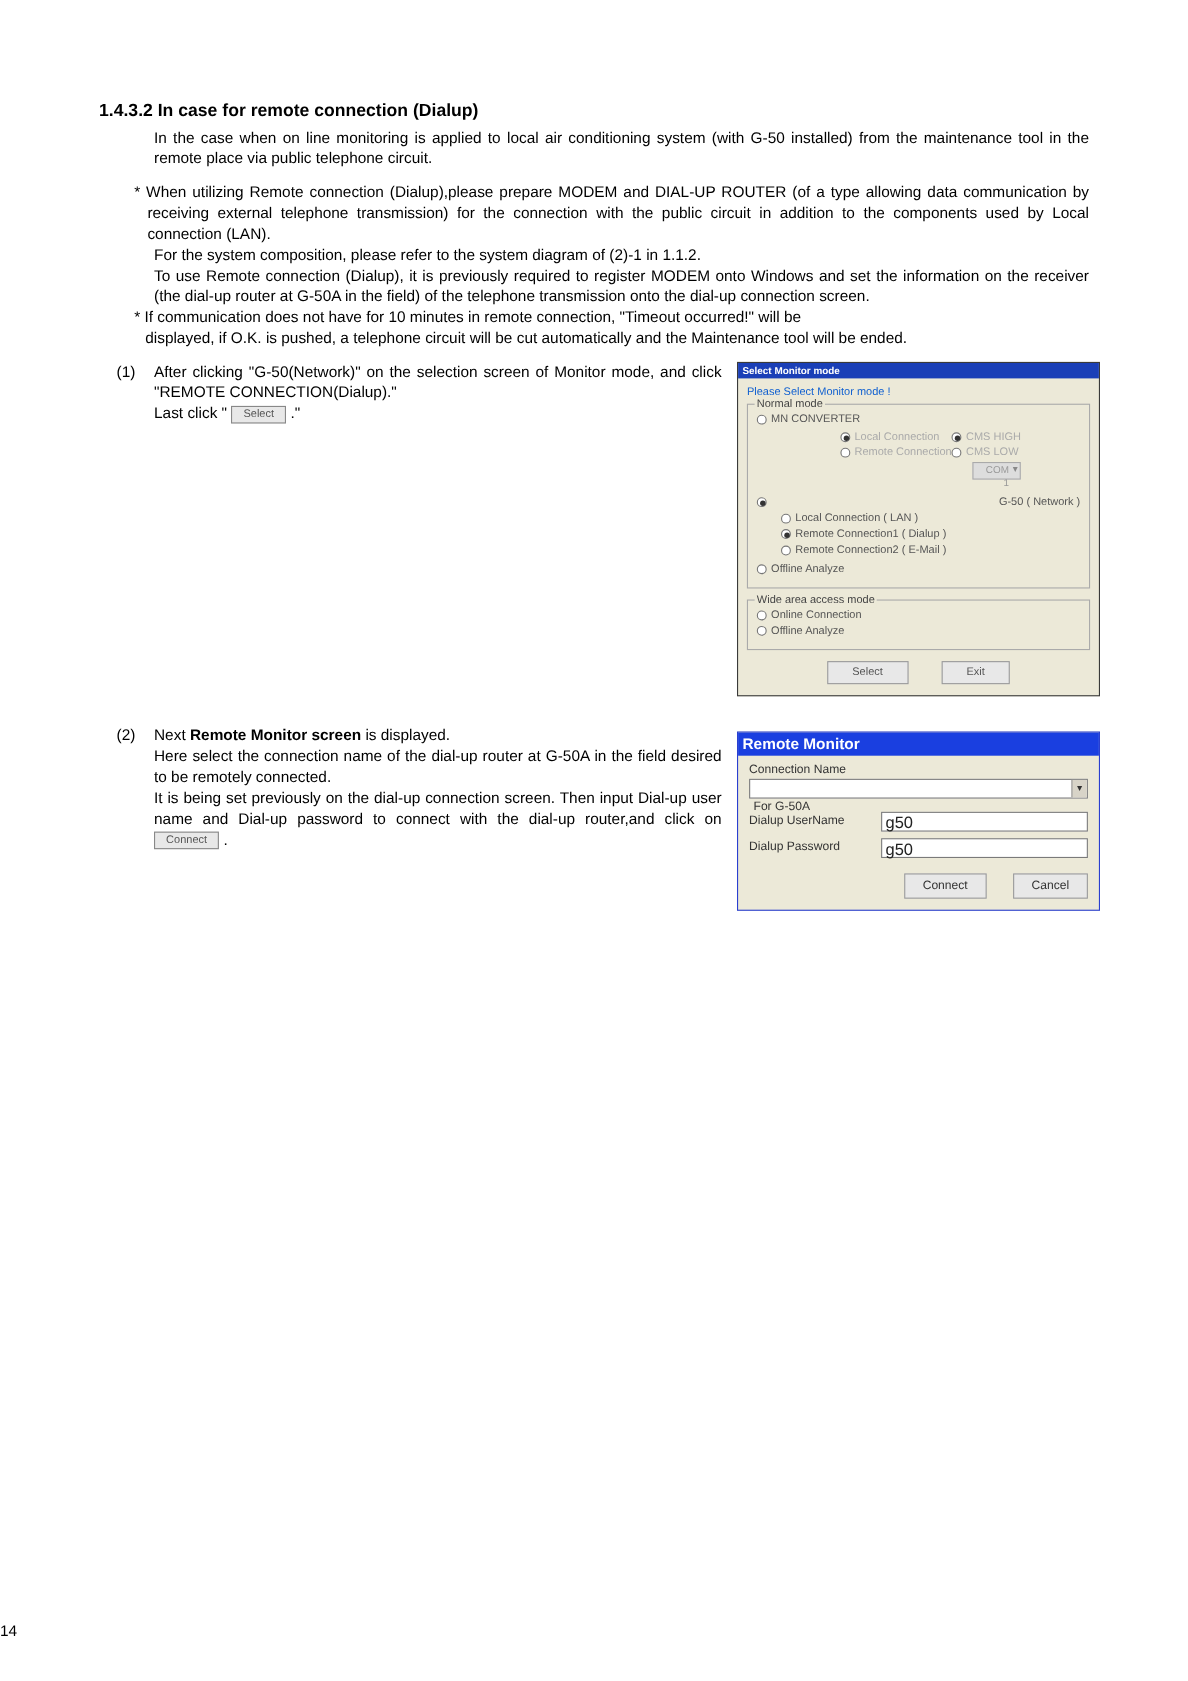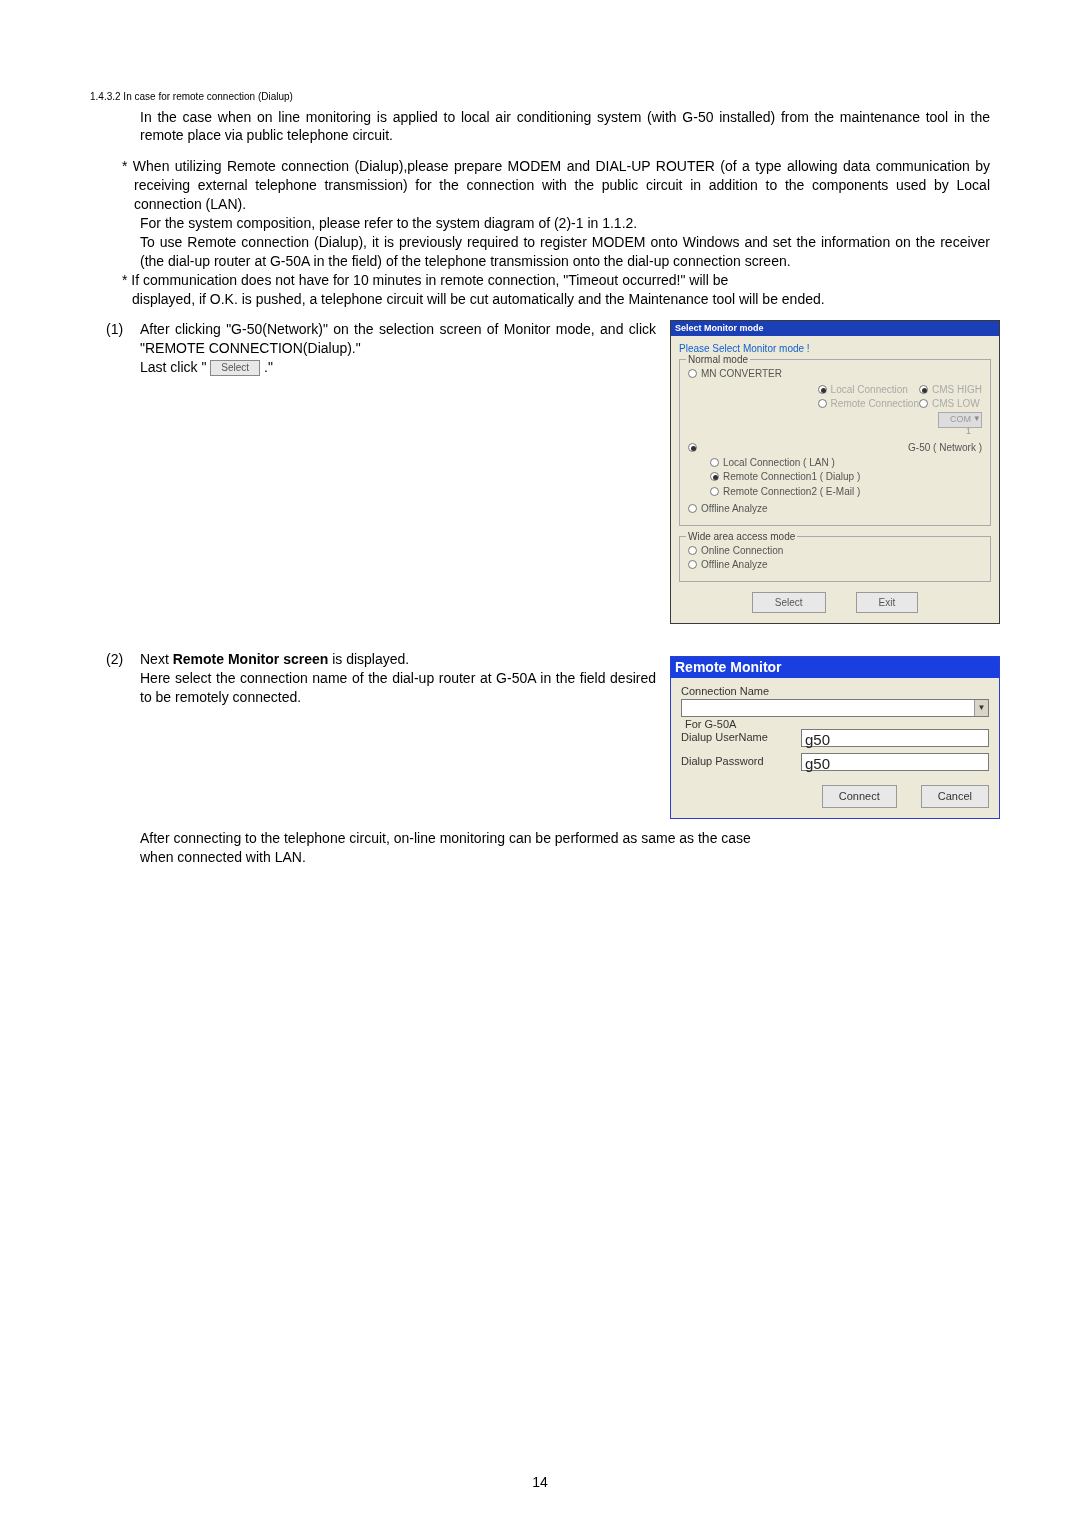--- a/index.html
+++ b/index.html
@@ -8,22 +8,22 @@
     font-size: 14px;
     color: #000;
     background: #fff;
     width: 1080px;
     height: 1528px;
     position: relative;
     padding: 90px 80px 0 80px;
     line-height: 1.35;
   }
   .heading {
-    font-weight: normal;
-    font-size: 10px;
+    font-weight: bold;
+    font-size: 16px;
     margin-left: 10px;
     margin-bottom: 4px;
   }
   .para {
     margin-left: 60px;
     margin-right: 10px;
     text-align: justify;
   }
   .para2 {
     margin-left: 42px;
@@ -224,21 +224,21 @@
     border: 1px solid #999;
     background: #e8e8e8;
     font-size: 11px;
     padding: 3px 16px;
     color: #333;
   }
   .page-num {
     position: absolute;
     bottom: 36px;
     left: 0; right: 0;
-    text-align: center;
+    text-align: left;
     font-size: 14px;
   }
 </style>
 </head>
 <body>
 
 <div class="heading">1.4.3.2 In case for remote connection (Dialup)</div>
 
 <div class="para">In the case when on line monitoring is applied to local air conditioning system (with G-50 installed) from the maintenance tool in the remote place via public telephone circuit.</div>
 
@@ -267,21 +267,21 @@
       <div class="dlg1-body">
         <div style="color:#1060d0; margin-bottom:2px;">Please Select Monitor mode !</div>
 
         <div class="fieldset">
           <div class="fs-legend">Normal mode</div>
 
           <div class="radio-row">
             <span class="radio-empty"></span>
             <span>MN CONVERTER</span>
           </div>
-          <div style="display:flex; justify-content:flex-end; padding-left:22px;">
+          <div style="display:flex; justify-content:center; padding-left:22px;">
             <div>
               <div class="radio-row disabled">
                 <span class="radio-dot"></span>
                 <span>Local Connection</span>
               </div>
               <div class="radio-row disabled">
                 <span class="radio-empty"></span>
                 <span>Remote Connection</span>
               </div>
             </div>
@@ -346,20 +346,23 @@
   </div>
 </div>
 
 <div class="row" style="margin-top:26px;">
   <div class="col-left" style="padding-right:6px;">
     <div class="step-label">
       <div class="step-num">(2)</div>
       <div class="step-body">
         <span>Next </span><b>Remote Monitor screen</b><span> is displayed.</span>
         <div>Here select the connection name of the dial-up router at G-50A in the field desired to be remotely connected.</div>
+        <div>
+          <span>It is being set previously on the dial-up connection screen. Then input Dial-up user name and Dial-up password to connect with the dial-up router,and click on </span><span class="inline-btn">Connect</span><span> .</span>
+        </div>
       </div>
     </div>
   </div>
   <div class="col-right">
     <div class="dlg2">
       <div class="dlg2-title">Remote Monitor</div>
       <div class="dlg2-body">
         <div>Connection Name</div>
         <div class="select-box">
           <div class="select-box-text">For G-50A</div>
@@ -377,16 +380,15 @@
           <span class="dlg-btn2">Connect</span>
           <span class="dlg-btn2">Cancel</span>
         </div>
       </div>
     </div>
   </div>
 </div>
 
 <div class="step-label" style="margin-top:10px;">
   <div class="step-num"></div>
-  <div class="step-body" style="text-align:left; max-width:620px;">After connecting to the telephone circuit, on-line monitoring can be performed as same as the case when connected with LAN.</div>
 </div>
 
 <div class="page-num">14</div>
 
 </body></html>

